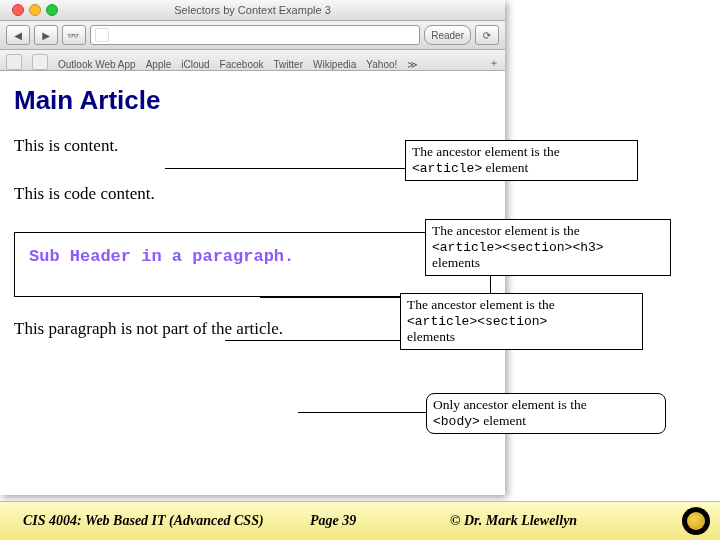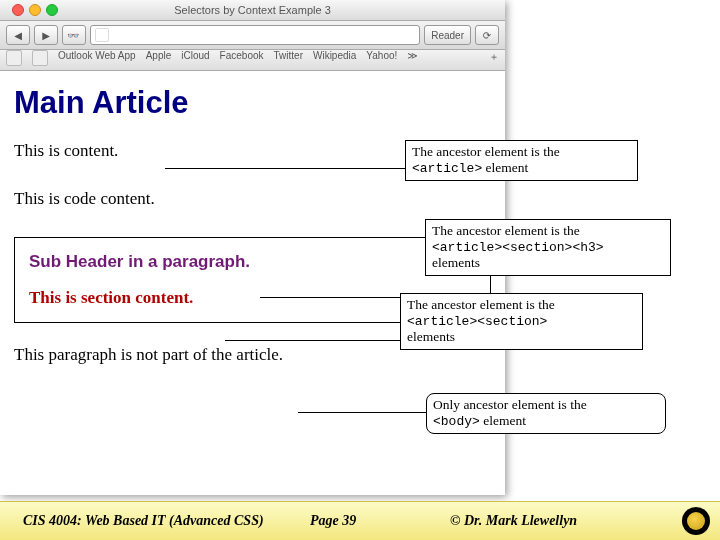--- a/index.html
+++ b/index.html
@@ -81,67 +81,67 @@
     color: #333;
     overflow: hidden;
     white-space: nowrap;
   }
   .url-icon { width: 12px; height: 12px; background: #fff; border: 1px solid #ddd; border-radius: 2px; flex-shrink: 0; }
   .reader-btn {
     height: 18px;
     padding: 0 6px;
     background: linear-gradient(#fff,#e0e0e0);
     border: 1px solid #999;
-    border-radius: 3px;
+    border-radius: 8px;
     font-size: 10px;
     color: #555;
     display: flex; align-items: center;
   }
   .bookmarks-bar {
     height: 20px;
     background: linear-gradient(#f3f3f3,#dedede);
     border-bottom: 1px solid #aaa;
     display: flex;
-    align-items: flex-start;
+    align-items: flex-end;
     gap: 10px;
     padding: 0 6px;
     font-family: "Helvetica Neue", Arial, sans-serif;
     font-size: 10px;
     color: #555;
   }
   .bm-item { white-space: nowrap; cursor: default; }
   .bm-icon {
     width: 14px; height: 14px; background: #eee; border: 1px solid #bbb; border-radius: 2px;
   }
   .page-content {
     padding: 8px 14px;
   }
   .main-heading {
     font-family: "Helvetica", Arial, sans-serif;
-    font-size: 31px;
+    font-size: 26px;
     font-weight: bold;
     color: #000080;
     margin: 6px 0 14px 0;
   }
   .para {
     font-size: 17px;
     color: #000;
     margin: 20px 0 28px 0;
     font-family: "Times New Roman", serif;
   }
   .section-box {
     border: 1px solid #000;
     padding: 12px 14px 14px 14px;
     margin-top: 6px;
   }
   .sub-header {
-    font-family: Liberation Sans, sans-serif;
-    font-size: 17px;
-    font-weight: bold;
-    color: #701a75;
+    font-family: Liberation Mono, monospace;
+    font-size: 17px;
+    font-weight: bold;
+    color: #8b5cf6;
     margin: 2px 0 16px 0;
   }
   .section-content {
     font-family: "Times New Roman", serif;
     font-size: 17px;
     font-weight: bold;
     color: #b00000;
     margin: 0;
   }
   .outside-para {
@@ -232,21 +232,20 @@
     <span>≫</span>
     <span style="margin-left:auto;">＋</span>
   </div>
 
   <div class="page-content">
     <div class="main-heading">Main Article</div>
     <p class="para">This is content.</p>
     <p class="para">This is code content.</p>
     <div class="section-box">
       <div class="sub-header">Sub Header in a paragraph.</div>
-      <div class="section-content">This is section content.</div>
     </div>
     <p class="outside-para">This paragraph is not part of the article.</p>
   </div>
 </div>
 
 <div class="leader" style="top:168px; left:165px; width:240px;"></div>
 <div class="leader" style="top:297px; left:260px; width:165px;"></div>
 <div class="leader" style="top:340px; left:225px; width:175px;"></div>
 <div class="leader" style="top:412px; left:298px; width:128px;"></div>
 

